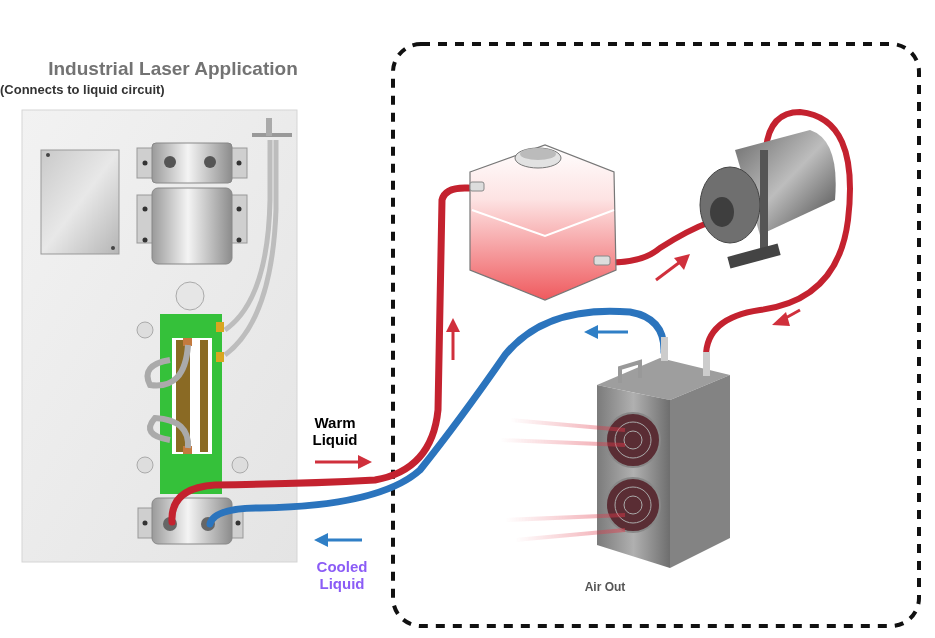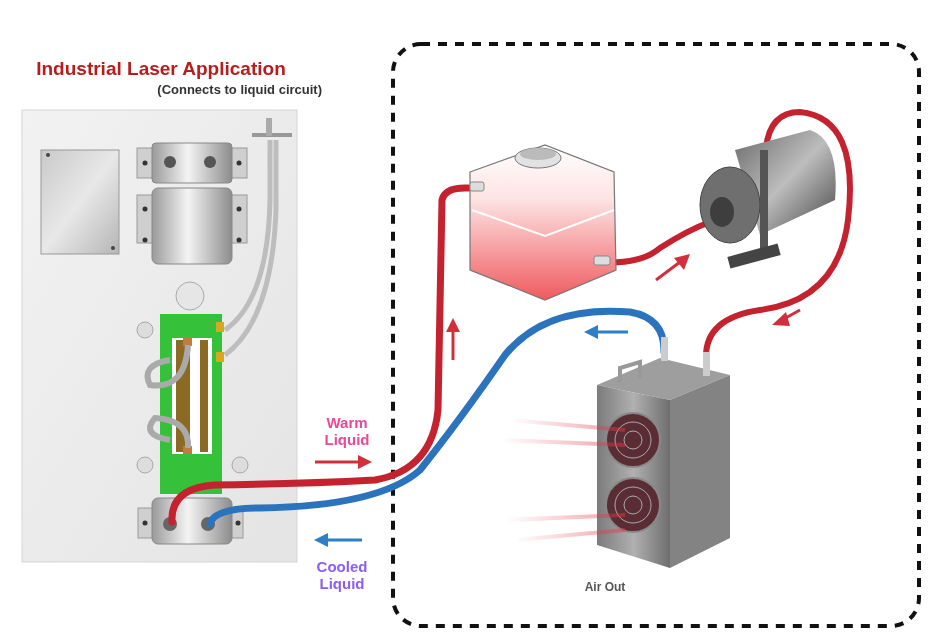--- a/index.html
+++ b/index.html
@@ -1,20 +1,20 @@
 <!DOCTYPE html>
 <html><head>
 <meta charset="utf-8">
 <style>
   html, body { margin:0; padding:0; background:#ffffff; }
   body { width:935px; height:638px; position:relative; overflow:hidden; font-family:"Liberation Sans", sans-serif; }
-  .title { position:absolute; left:0; top:58px; width:322px; text-align:center; font-weight:bold; font-size:19px; color:#b91c1c; }
-  .subtitle { position:absolute; left:0; top:82px; width:322px; text-align:right; font-weight:bold; font-size:13px; color:#333; }
+  .title { position:absolute; left:12px; top:58px; width:322px; text-align:center; font-weight:bold; font-size:19px; color:#737373; }
+  .subtitle { position:absolute; left:0; top:82px; width:322px; text-align:left; font-weight:bold; font-size:13px; color:#333; }
   .lbl { position:absolute; font-weight:bold; font-size:15px; line-height:17px; text-align:center; }
-  .warm { left:312px; top:414px; color:#ec4899; width:70px; }
+  .warm { left:300px; top:414px; color:#000000; width:70px; }
   .cooled { left:302px; top:558px; color:#8b5cf6; width:80px; }
   .airout { left:560px; top:579px; color:#555; width:90px; font-size:12px; }
   svg.diagram { position:absolute; left:0; top:0; }
 </style>
 </head>
 <body>
 
 <div class="title">Industrial Laser Application</div>
 <div class="subtitle">(Connects to liquid circuit)</div>
 

